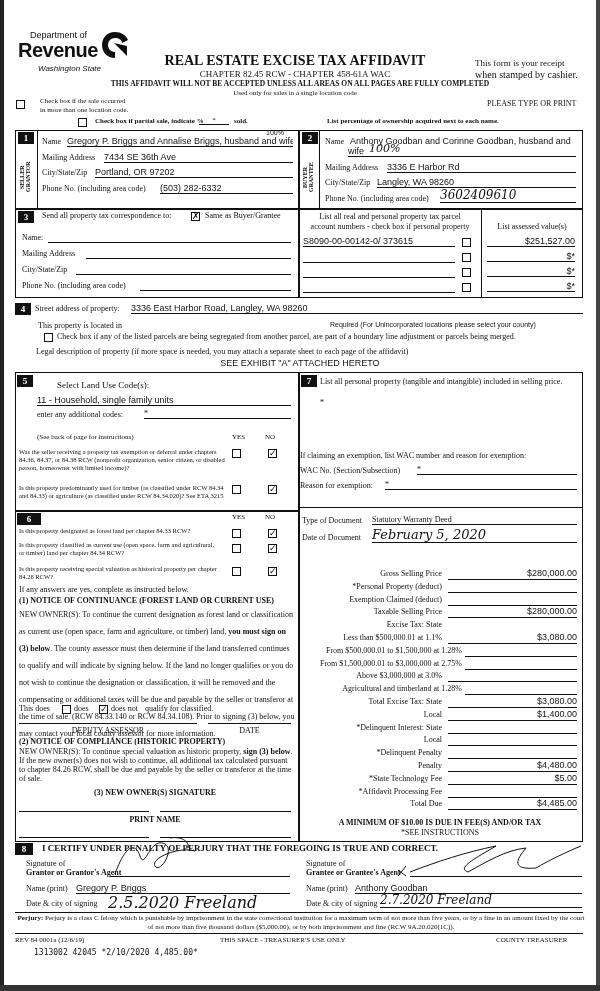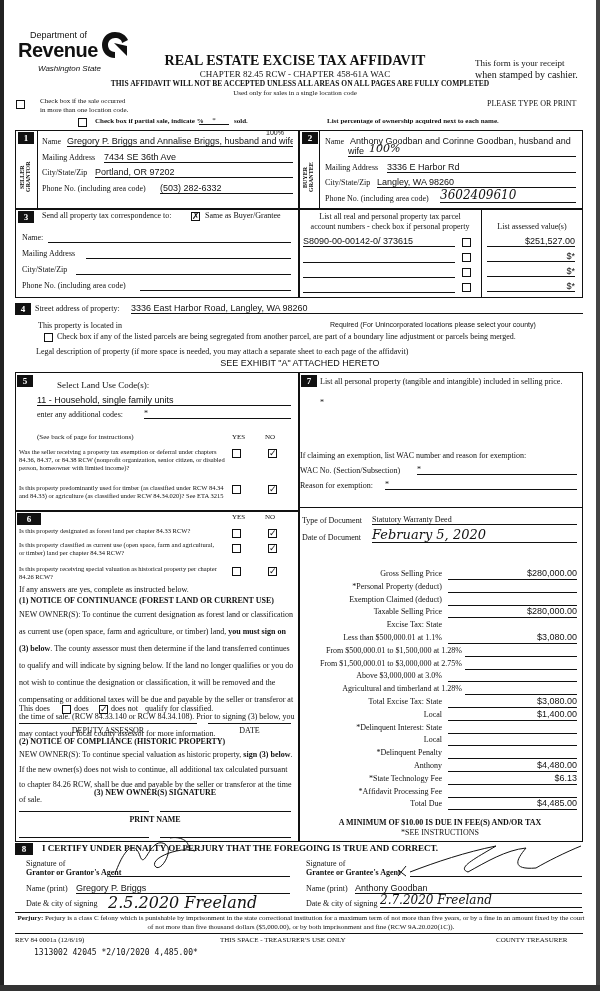--- a/index.html
+++ b/index.html
@@ -202,21 +202,21 @@
 <div class="abs cb" style="left:99px;top:705px;">✓</div>
 <div class="abs serif t8" style="left:111px;top:704px;">does not</div>
 <div class="abs serif t8" style="left:145px;top:704px;">qualify for classified.</div>
 
 <div class="abs line" style="left:19px;top:722px;width:178px;height:1px;"></div>
 <div class="abs line" style="left:208px;top:722px;width:83px;height:1px;"></div>
 <div class="abs serif t8 center" style="left:19px;top:726px;width:178px;">DEPUTY ASSESSOR</div>
 <div class="abs serif t8 center" style="left:208px;top:726px;width:83px;">DATE</div>
 
 <div class="abs serif t8 b" style="left:19px;top:737px;">(2) NOTICE OF COMPLIANCE (HISTORIC PROPERTY)</div>
-<div class="abs serif t8" style="left:19px;top:747px;width:276px;line-height:15px;">
+<div class="abs serif t8" style="left:19px;top:747px;width:276px;line-height:9px;">
   <span>NEW OWNER(S): To continue special valuation as historic property,</span>
   <b>sign (3) below</b><span>. If the new owner(s) does not wish to continue, all additional tax calculated pursuant to chapter 84.26 RCW, shall be due and payable by the seller or transferor at the time of sale.</span>
 </div>
 <div class="abs serif t8 b center" style="left:19px;top:788px;width:272px;">(3) NEW OWNER(S) SIGNATURE</div>
 <div class="abs line" style="left:19px;top:810px;width:130px;height:1px;"></div>
 <div class="abs line" style="left:160px;top:810px;width:131px;height:1px;"></div>
 <div class="abs serif t8 b center" style="left:19px;top:815px;width:272px;">PRINT NAME</div>
 <div class="abs line" style="left:19px;top:836px;width:130px;height:1px;"></div>
 <div class="abs line" style="left:160px;top:836px;width:131px;height:1px;"></div>
 
@@ -289,26 +289,26 @@
     </div>
     <div>
       <div class="abs serif t8 right" style="left: 300px; top: 735.4px; width: 142px; white-space: nowrap;">Local</div>
       <div class="abs fill line right" style="left: 448px; top: 734.4px; width: 129px; height: 11px;"></div>
     </div>
     <div>
       <div class="abs serif t8 right" style="left: 300px; top: 748.2px; width: 142px; white-space: nowrap;">*Delinquent Penalty</div>
       <div class="abs fill line right" style="left: 448px; top: 747.2px; width: 129px; height: 11px;"></div>
     </div>
     <div>
-      <div class="abs serif t8 right" style="left: 300px; top: 761px; width: 142px; white-space: nowrap;">Anthony</div>
+      <div class="abs serif t8 right" style="left: 300px; top: 761px; width: 142px; white-space: nowrap;">Penalty</div>
       <div class="abs fill line right" style="left: 448px; top: 760px; width: 129px; height: 11px;">$4,480.00</div>
     </div>
     <div>
       <div class="abs serif t8 right" style="left: 300px; top: 773.8px; width: 142px; white-space: nowrap;">*State Technology Fee</div>
-      <div class="abs fill line right" style="left: 448px; top: 772.8px; width: 129px; height: 11px;">$6.13</div>
+      <div class="abs fill line right" style="left: 448px; top: 772.8px; width: 129px; height: 11px;">$5.00</div>
     </div>
     <div>
       <div class="abs serif t8 right" style="left: 300px; top: 786.6px; width: 142px; white-space: nowrap;">*Affidavit Processing Fee</div>
       <div class="abs fill line right" style="left: 448px; top: 785.6px; width: 129px; height: 11px;"></div>
     </div>
     <div>
       <div class="abs serif t8 right" style="left: 300px; top: 799.4px; width: 142px; white-space: nowrap;">Total Due</div>
       <div class="abs fill line right" style="left: 448px; top: 798.4px; width: 129px; height: 11px;">$4,485.00</div>
     </div>
   </div>

